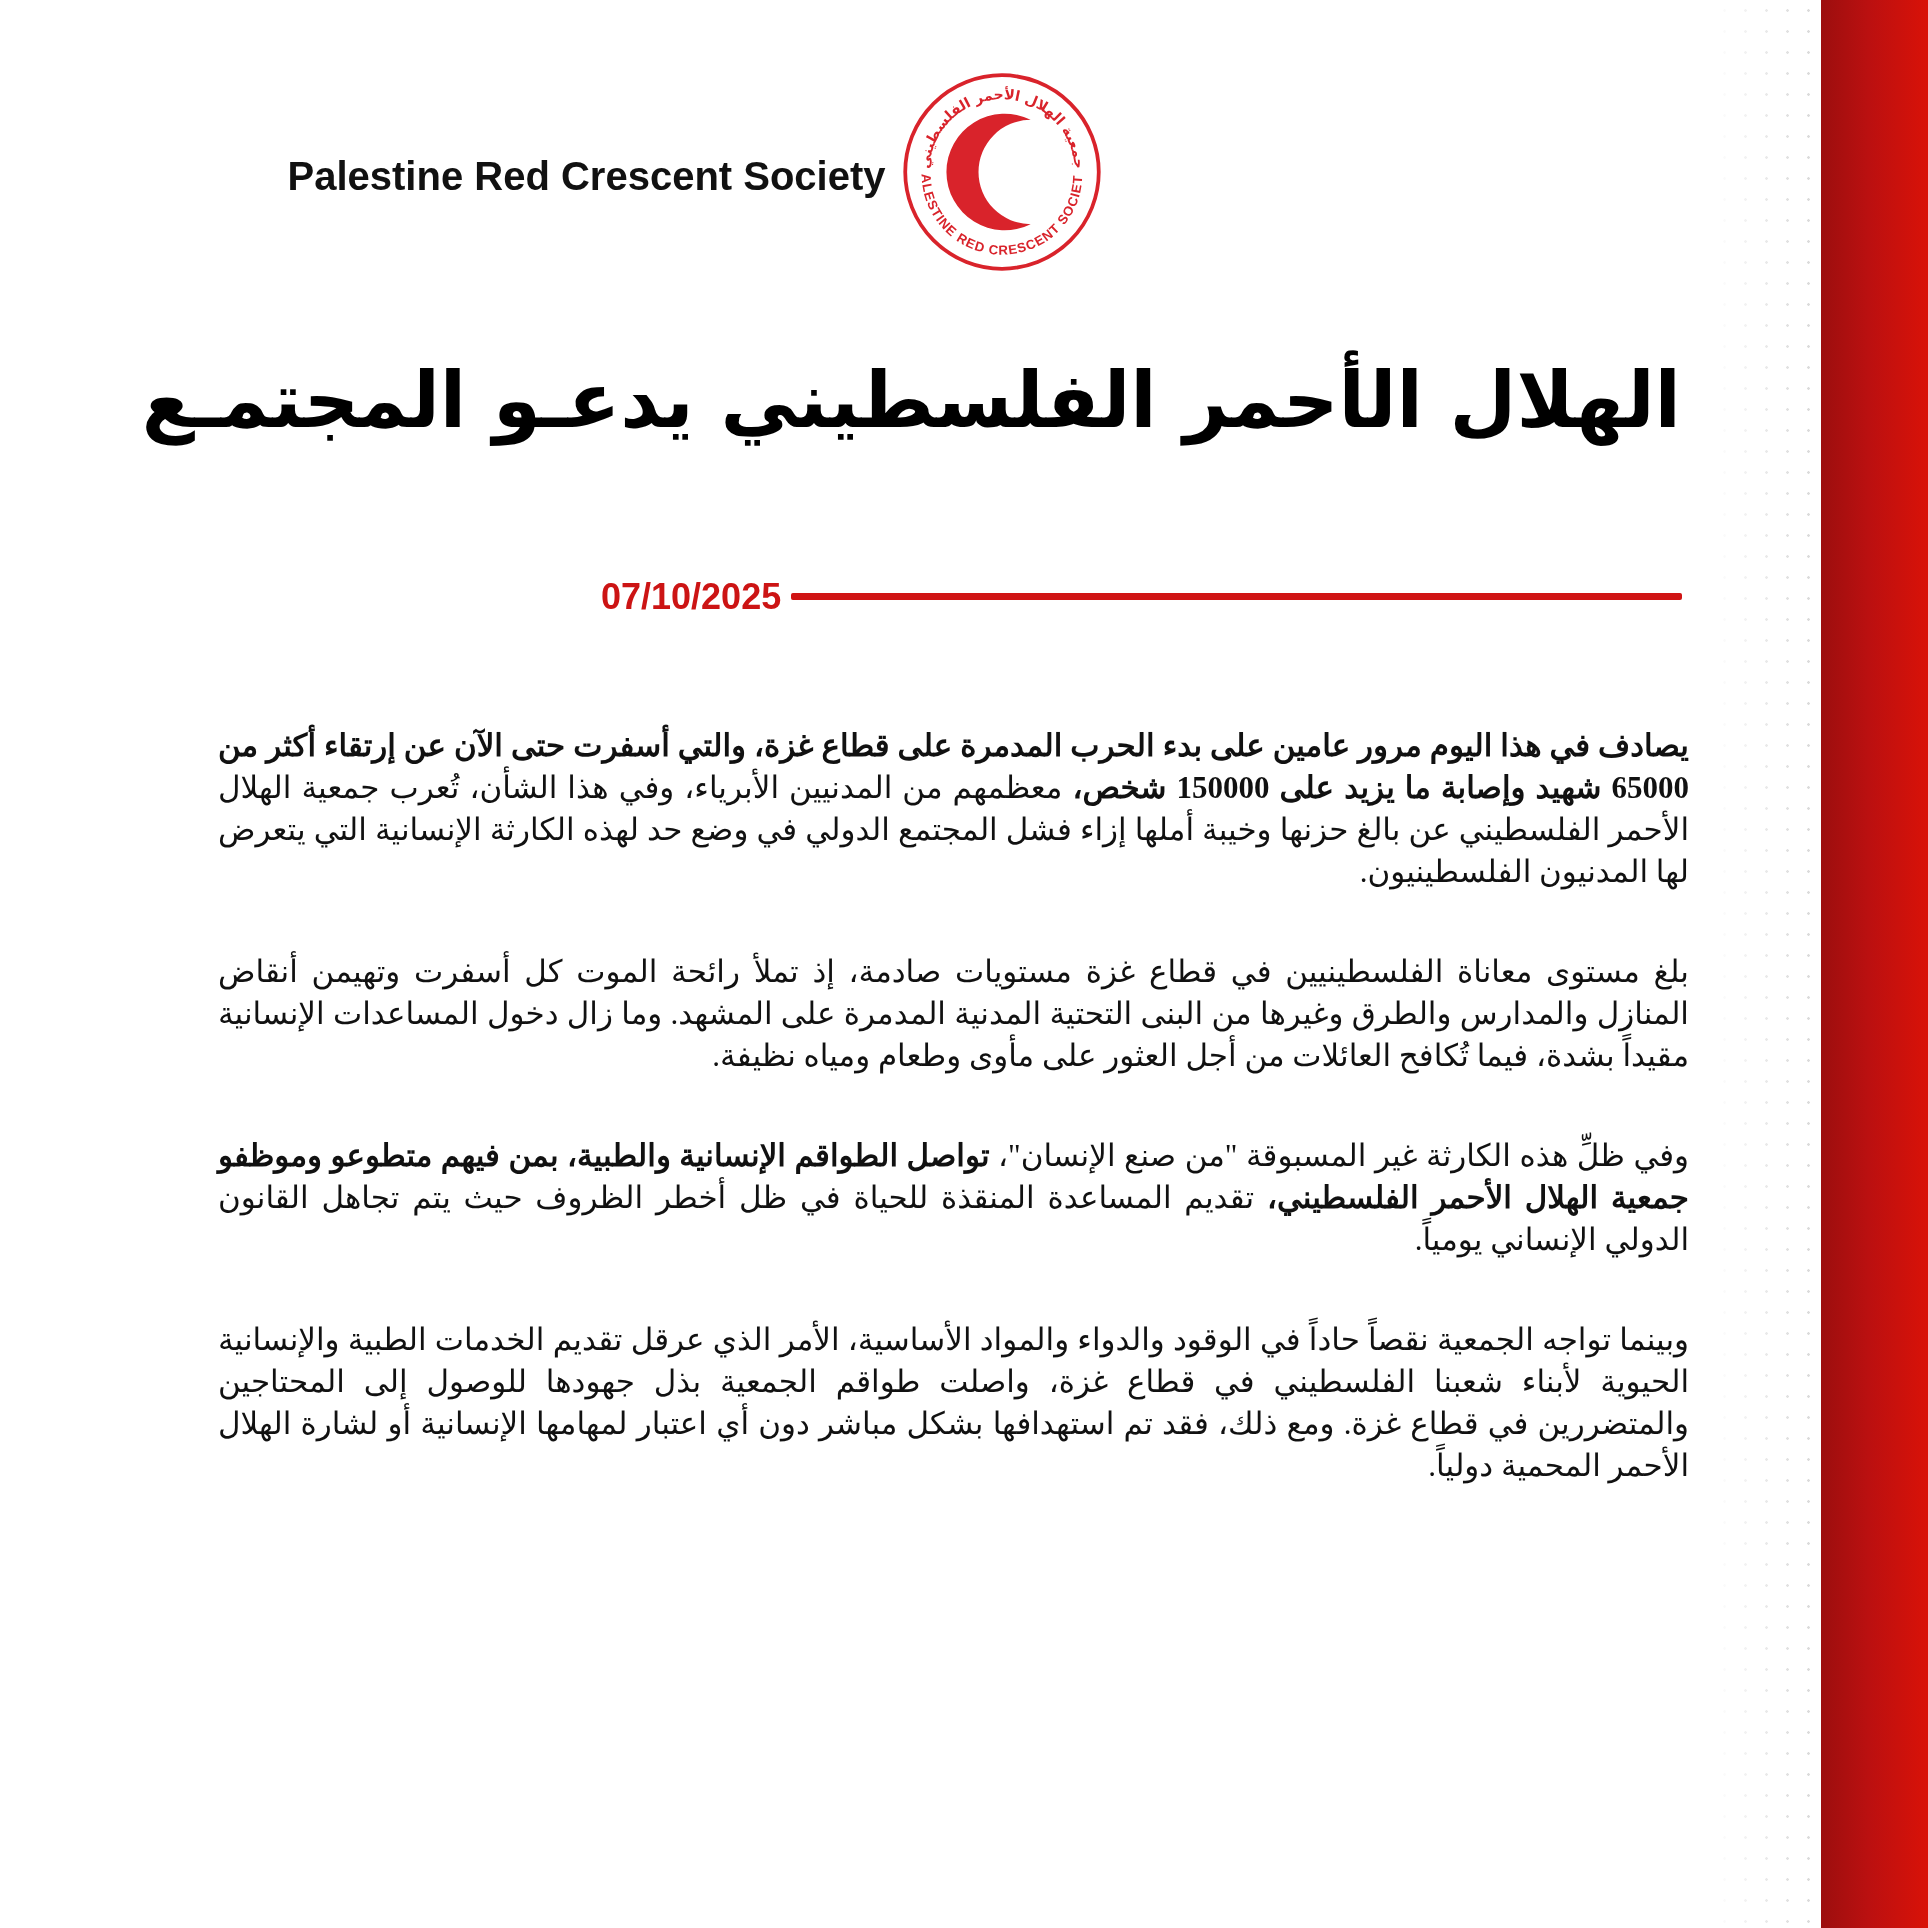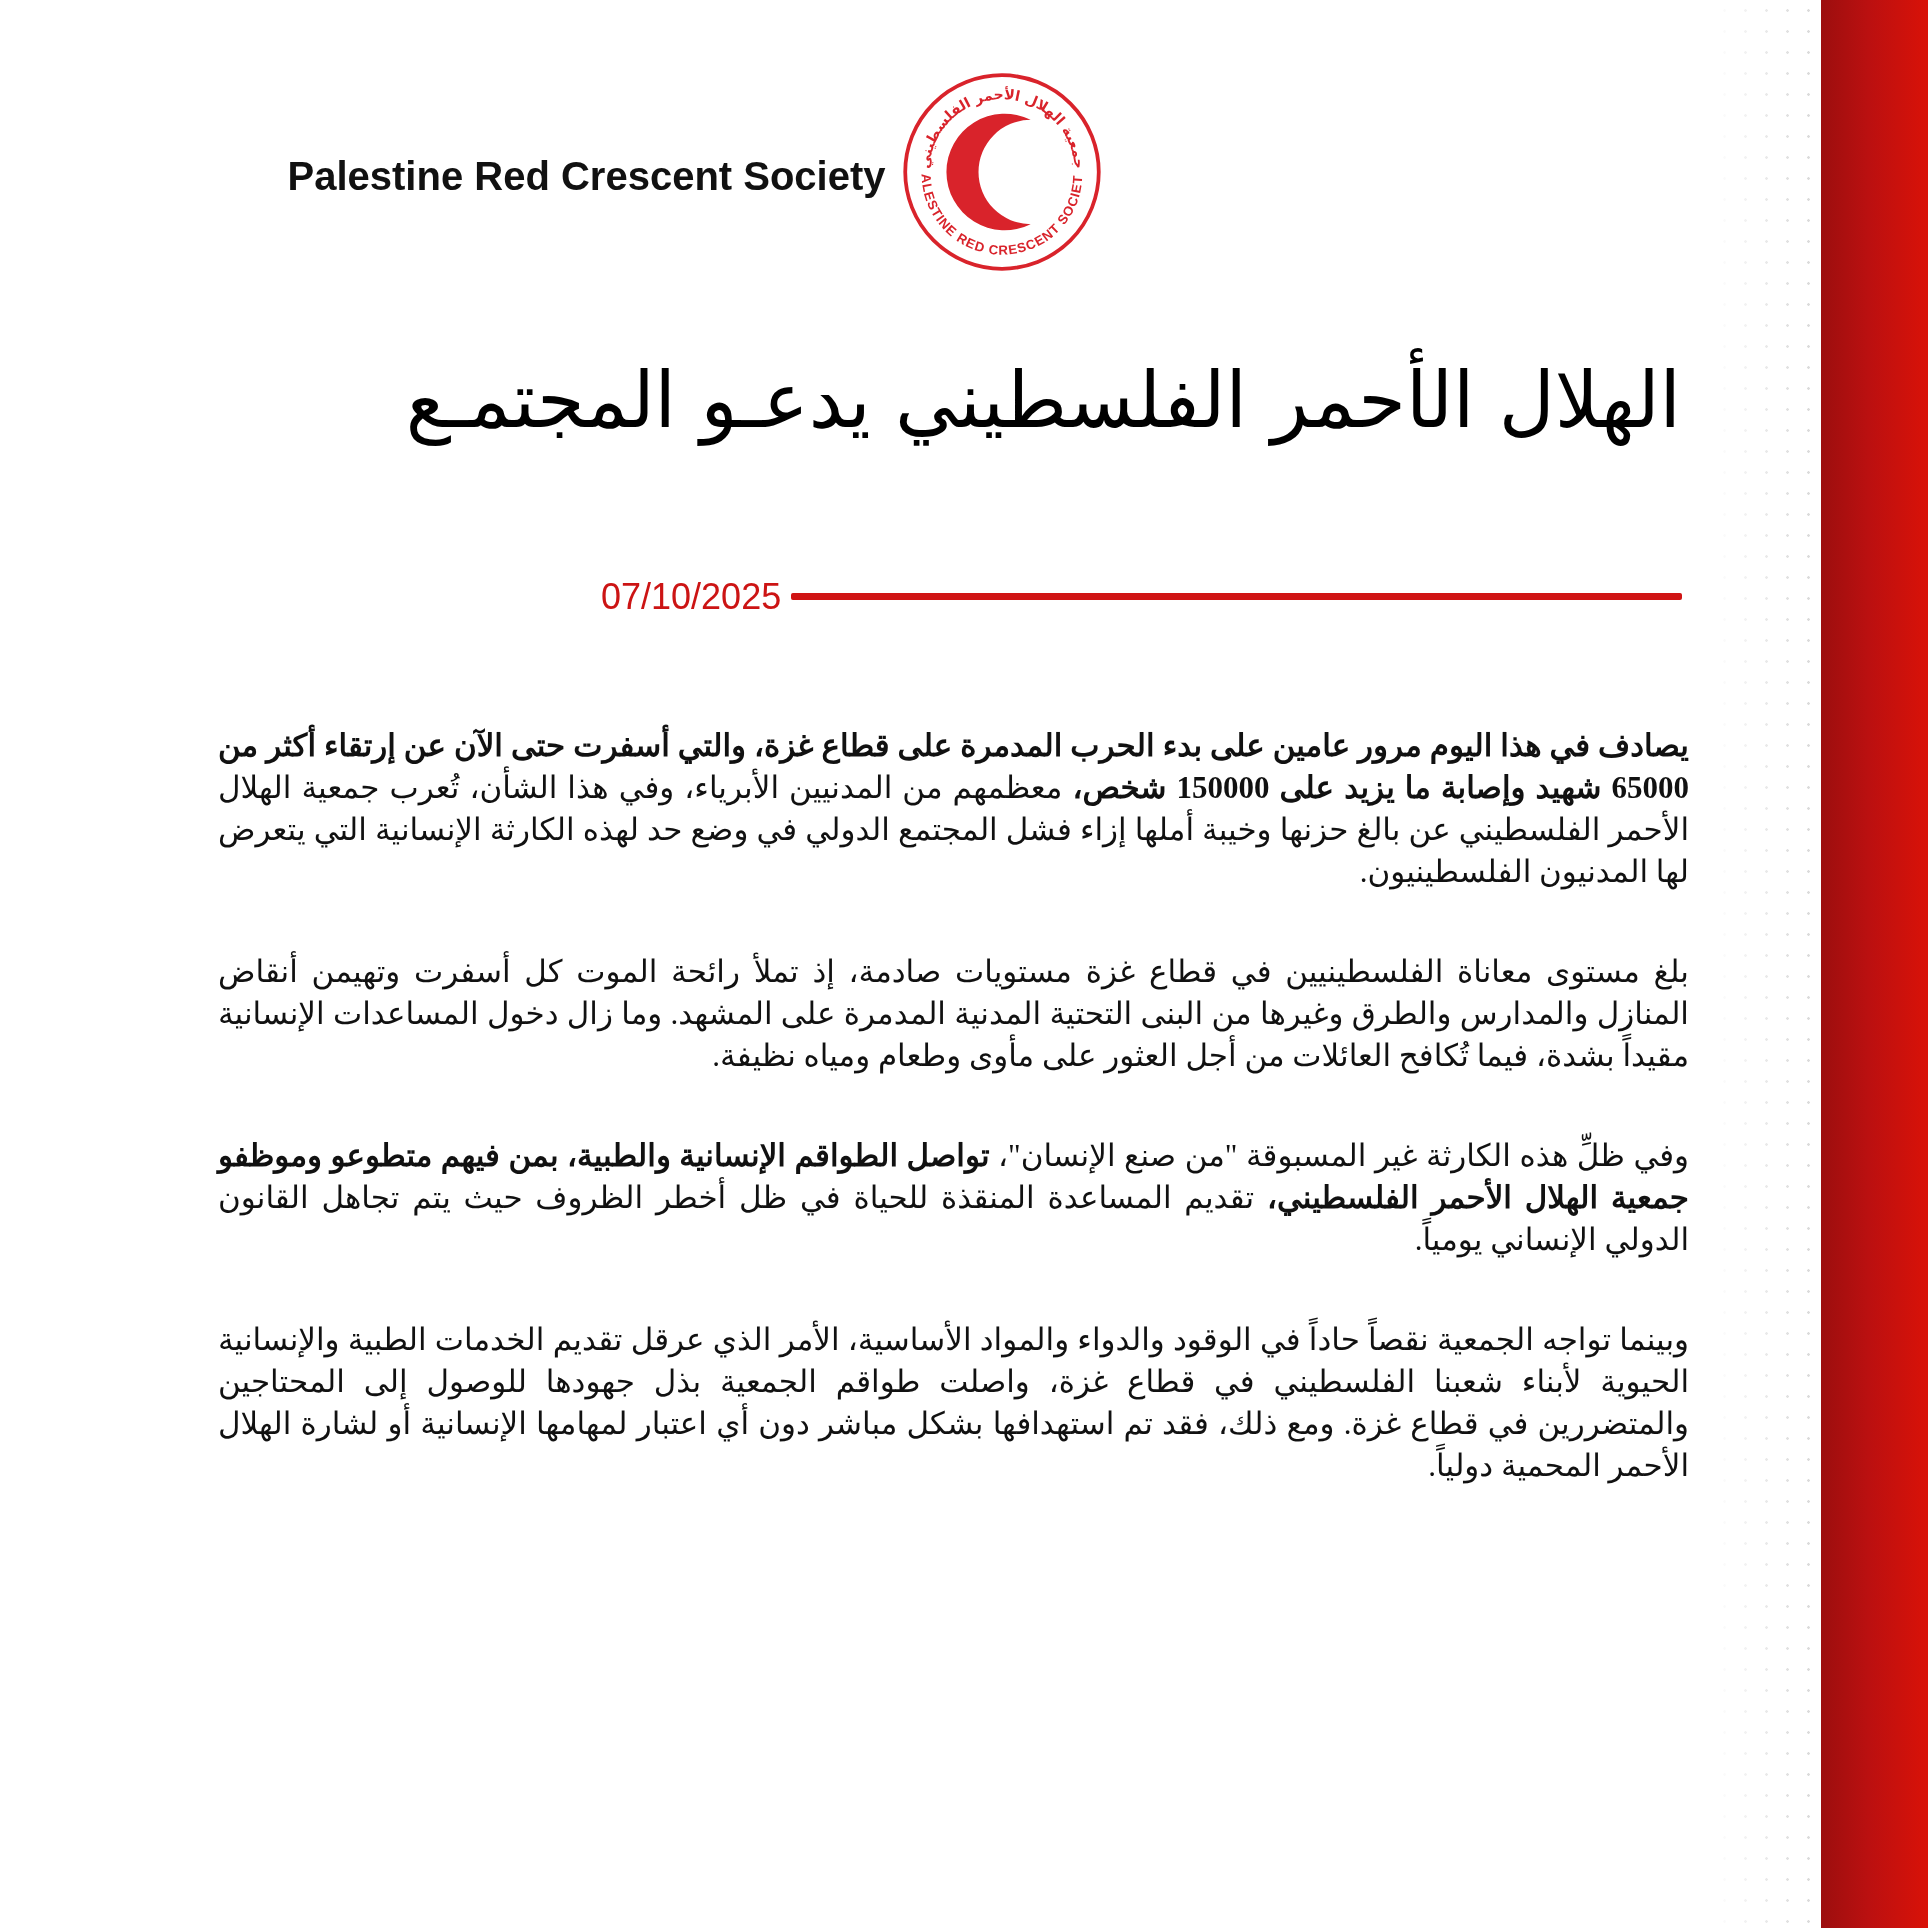--- a/index.html
+++ b/index.html
@@ -35,31 +35,31 @@
   }
   .ar-org {
     position: absolute; right: 9.4px; top: 75px;
     direction: rtl; font-weight: bold; font-size: 43px; color: #111;
     white-space: nowrap;
   }
   .headline {
     position: absolute; right: 247px; top: 348px; width: 1111px;
     direction: rtl; text-align: right;
     font-family: "DejaVu Sans", sans-serif;
-    font-weight: 400; font-size: 77px; line-height: 105px; color: #000;
+    font-weight: 700; font-size: 77px; line-height: 105px; color: #000;
     letter-spacing: -0.9px;
   }
   .headline div { white-space: nowrap; }
   .date-row {
     position: absolute; left: 601px; top: 573px; width: 1081px; height: 47px;
     display: flex; align-items: center;
   }
   .date {
     font-family: "Liberation Sans", sans-serif;
-    font-weight: normal; font-size: 36px; color: #cc1414;
+    font-weight: bold; font-size: 36px; color: #cc1414;
     white-space: nowrap; margin-right: 9.4px;
   }
   .date-rule { flex: 1; height: 6.6px; background: #d01414; border-radius: 1.9px; }
   .body-text {
     position: absolute; left: 218px; top: 725px; width: 1471px;
     direction: rtl; text-align: justify; text-align-last: right;
     font-family: Liberation Serif, serif;
     font-size: 31px; line-height: 42px; color: #111;
   }
   .body-text p { margin: 0 0 58px 0; }

